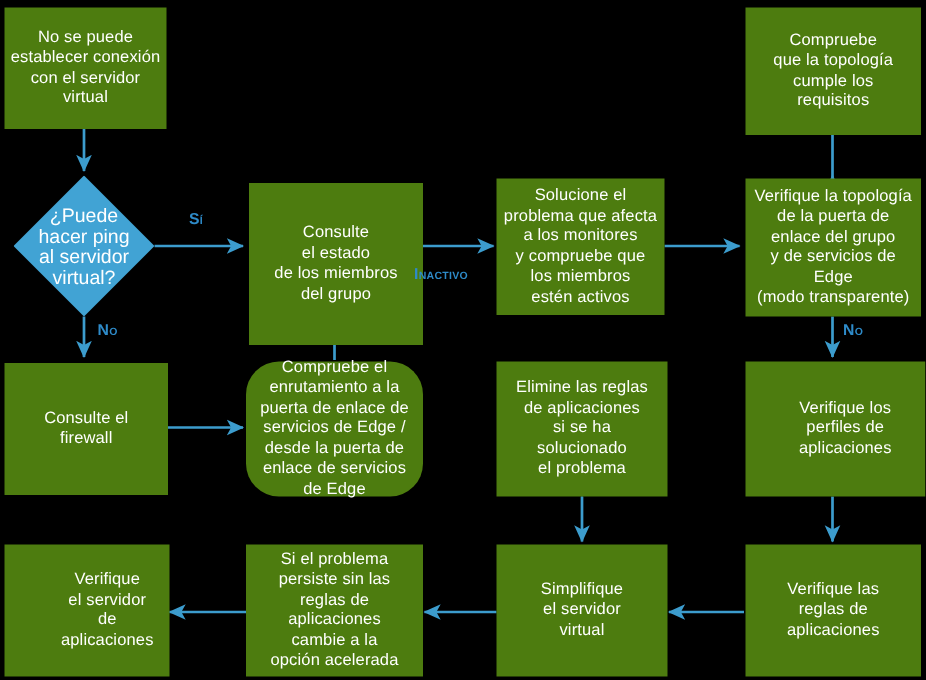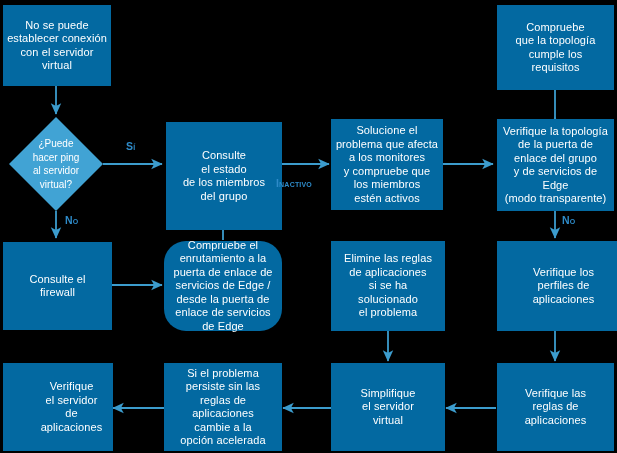--- a/index.html
+++ b/index.html
@@ -10,21 +10,21 @@
   #canvas {
     position: relative;
     width: 617px;
     height: 453px;
     background: #000000;
     overflow: hidden;
     font-family: "Liberation Sans", sans-serif;
   }
   .node {
     position: absolute;
-    background: #0369a1;
+    background: #4d7c0f;
     color: #FFFFFF;
     display: flex;
     align-items: center;
     justify-content: center;
     text-align: center;
     font-size: 11px;
     line-height: 13.5px;
     box-sizing: border-box;
     padding: 2px 4px;
     white-space: pre-line;
@@ -41,21 +41,21 @@
     clip-path: polygon(50% 0%, 100% 50%, 50% 100%, 0% 50%);
   }
   .diamond-text {
     position: absolute;
     inset: 0;
     display: flex;
     align-items: center;
     justify-content: center;
     text-align: center;
     color: #FFFFFF;
-    font-size: 10px;
+    font-size: 13px;
     line-height: 13.5px;
     white-space: pre-line;
   }
   .edge-label {
     position: absolute;
     color: #2E8BC9;
     font-size: 10.5px;
     font-weight: bold;
     font-variant: small-caps;
     letter-spacing: 0.2px;

